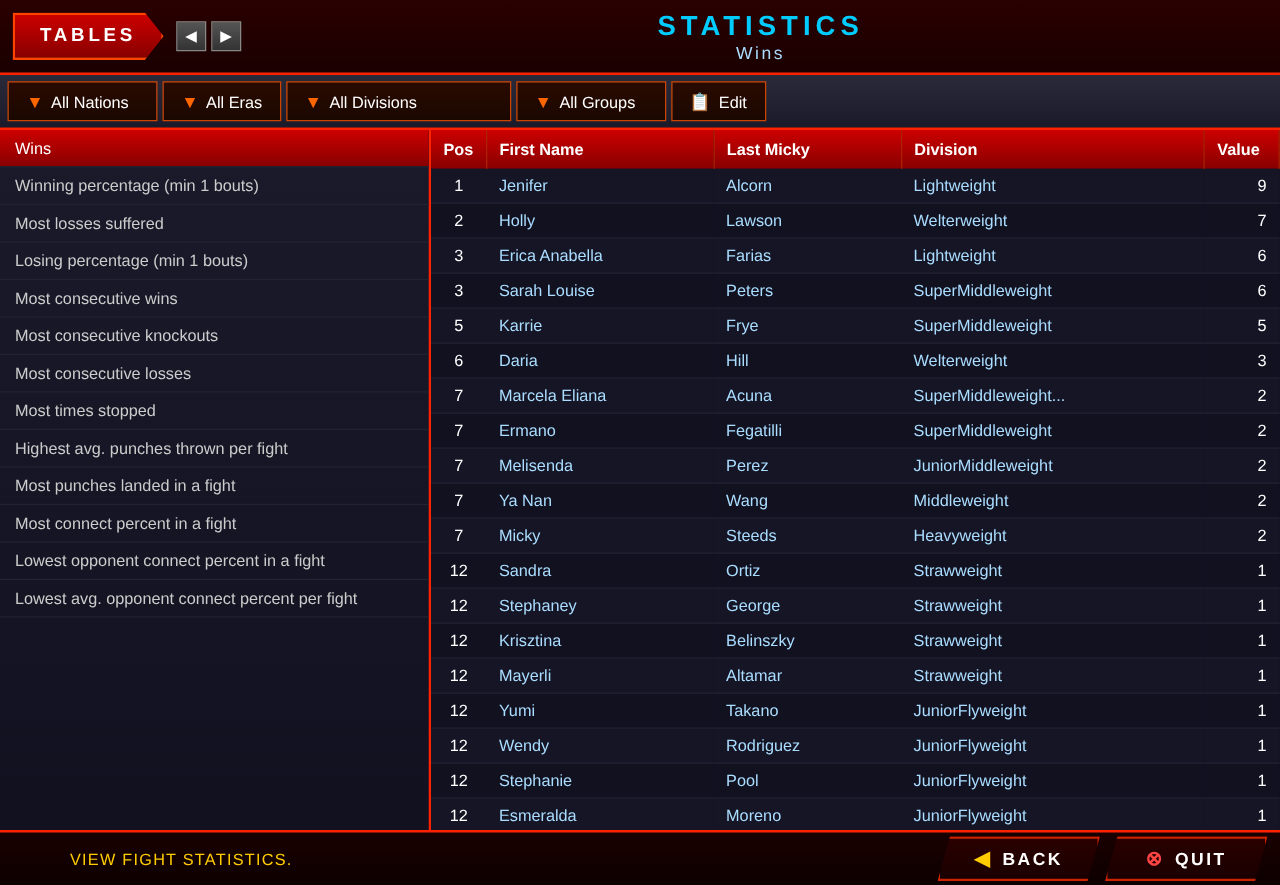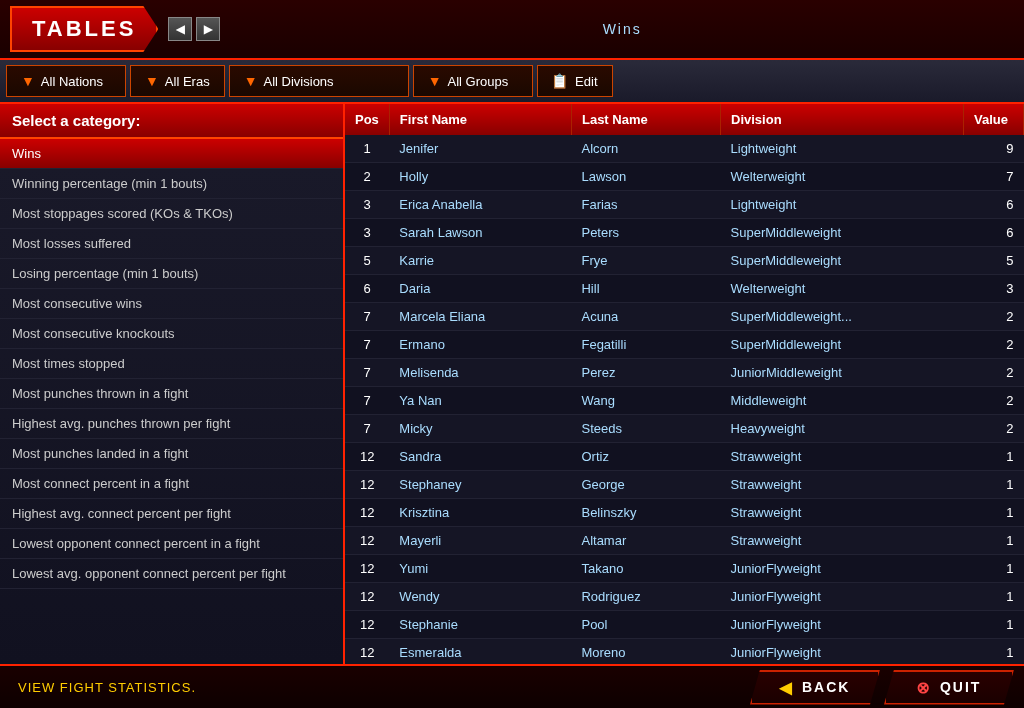--- a/index.html
+++ b/index.html
@@ -33,21 +33,21 @@
 
     .tables-badge {
       background: linear-gradient(180deg, #cc0000 0%, #880000 100%);
       border: 2px solid #ff4400;
       padding: 8px 20px;
       clip-path: polygon(0 0, calc(100% - 15px) 0, 100% 50%, calc(100% - 15px) 100%, 0 100%);
       margin-right: 10px;
     }
     .tables-badge span {
       color: #fff;
-      font-size: 22px;
+      font-size: 15px;
       font-weight: bold;
       letter-spacing: 3px;
       text-transform: uppercase;
       text-align: center;
     }
 
     .nav-arrows {
       display: flex;
       gap: 4px;
       margin-right: 10px;
@@ -247,20 +247,21 @@
       z-index: 10;
     }
 
     .footer-status {
       flex: 1;
       padding-left: 18px;
       color: #ffcc00;
       font-size: 13px;
       letter-spacing: 1px;
       text-transform: uppercase;
+      margin-left: 38px;
     }
 
     .footer-buttons {
       display: flex;
       gap: 4px;
       padding-right: 10px;
     }
 
     .footer-btn {
       display: flex;
@@ -298,20 +299,21 @@
   </div>
   <div class="nav-arrows">
     <div class="nav-arrow">
       <span>◀</span>
     </div>
     <div class="nav-arrow">
       <span>▶</span>
     </div>
   </div>
   <div class="header-center">
+    <div class="header-title">STATISTICS</div>
     <div class="header-subtitle">Wins</div>
   </div>
 </div>
 
 <div class="filter-bar">
   <div class="filter-btn wide">
     <span class="funnel">▼</span>
     <span>All Nations</span>
   </div>
   <div class="filter-btn">
@@ -328,47 +330,44 @@
   </div>
   <div class="edit-btn">
     <span class="edit-icon">📋</span>
     <span>Edit</span>
   </div>
 </div>
 
 <div class="main-content">
 
   <div class="left-panel">
-    <div class="category-header">Select a category:</div>
     <div id="category-list">
         <div class="category-item selected">Wins</div>
         <div class="category-item">Winning percentage (min 1 bouts)</div>
-        <div class="category-item">Most stoppages scored (KOs &amp; TKOs)</div>
         <div class="category-item">Most losses suffered</div>
         <div class="category-item">Losing percentage (min 1 bouts)</div>
         <div class="category-item">Most consecutive wins</div>
         <div class="category-item">Most consecutive knockouts</div>
+        <div class="category-item">Most consecutive losses</div>
         <div class="category-item">Most times stopped</div>
-        <div class="category-item">Most punches thrown in a fight</div>
         <div class="category-item">Highest avg. punches thrown per fight</div>
         <div class="category-item">Most punches landed in a fight</div>
         <div class="category-item">Most connect percent in a fight</div>
-        <div class="category-item">Highest avg. connect percent per fight</div>
         <div class="category-item">Lowest opponent connect percent in a fight</div>
         <div class="category-item">Lowest avg. opponent connect percent per fight</div>
       </div>
   </div>
 
   <div class="right-panel">
     <table class="data-table">
       <thead>
         <tr>
           <th>Pos</th>
           <th>First Name</th>
-          <th>Last Name</th>
+          <th>Last Micky</th>
           <th>Division</th>
           <th>Value</th>
         </tr>
       </thead>
       <tbody id="table-body">
       <tr>
             <td class="pos">1</td>
             <td>Jenifer</td>
             <td>Alcorn</td>
             <td>Lightweight</td>
@@ -383,21 +382,21 @@
           </tr>
           <tr>
             <td class="pos">3</td>
             <td>Erica Anabella</td>
             <td>Farias</td>
             <td>Lightweight</td>
             <td class="value">6</td>
           </tr>
           <tr>
             <td class="pos">3</td>
-            <td>Sarah Lawson</td>
+            <td>Sarah Louise</td>
             <td>Peters</td>
             <td>SuperMiddleweight</td>
             <td class="value">6</td>
           </tr>
           <tr>
             <td class="pos">5</td>
             <td>Karrie</td>
             <td>Frye</td>
             <td>SuperMiddleweight</td>
             <td class="value">5</td>

